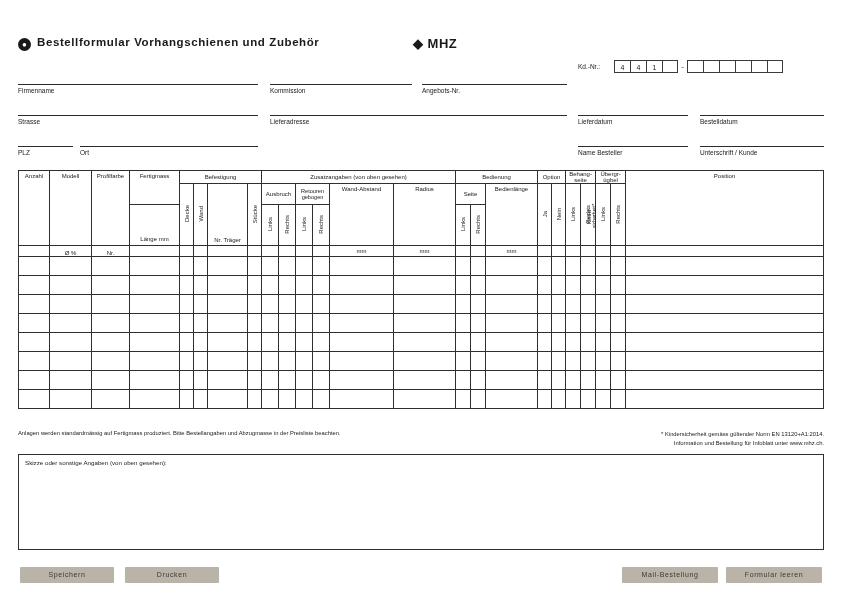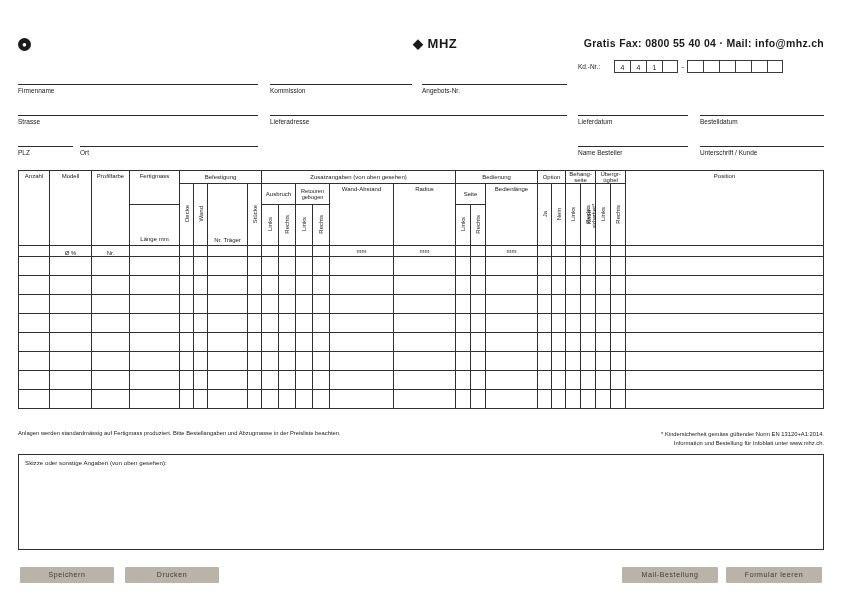--- a/index.html
+++ b/index.html
@@ -212,22 +212,22 @@
     cursor: pointer;
   }
 </style>
 </head>
 <body>
 
 <div id="page">
 
   <div class="header">
     <div class="hdr-logo-mark">●</div>
+    <div class="hdr-title">Bestellformular Vorhangschienen und Zubehör</div>
     <div class="hdr-brand">◆ MHZ</div>
-    <div class="hdr-contact">Gratis Fax: 0800 55 40 04 · Mail: info@mhz.ch</div>
   </div>
 
   <div class="kdnr-wrap">
     <div class="kdnr-label">Kd.-Nr.:</div>
     <div class="kdnr-boxes">
       <div class="kd-cell">4</div>
       <div class="kd-cell">4</div>
       <div class="kd-cell">1</div>
       <div class="kd-cell last-of-group"></div>
       <div class="kd-dash">-</div>

